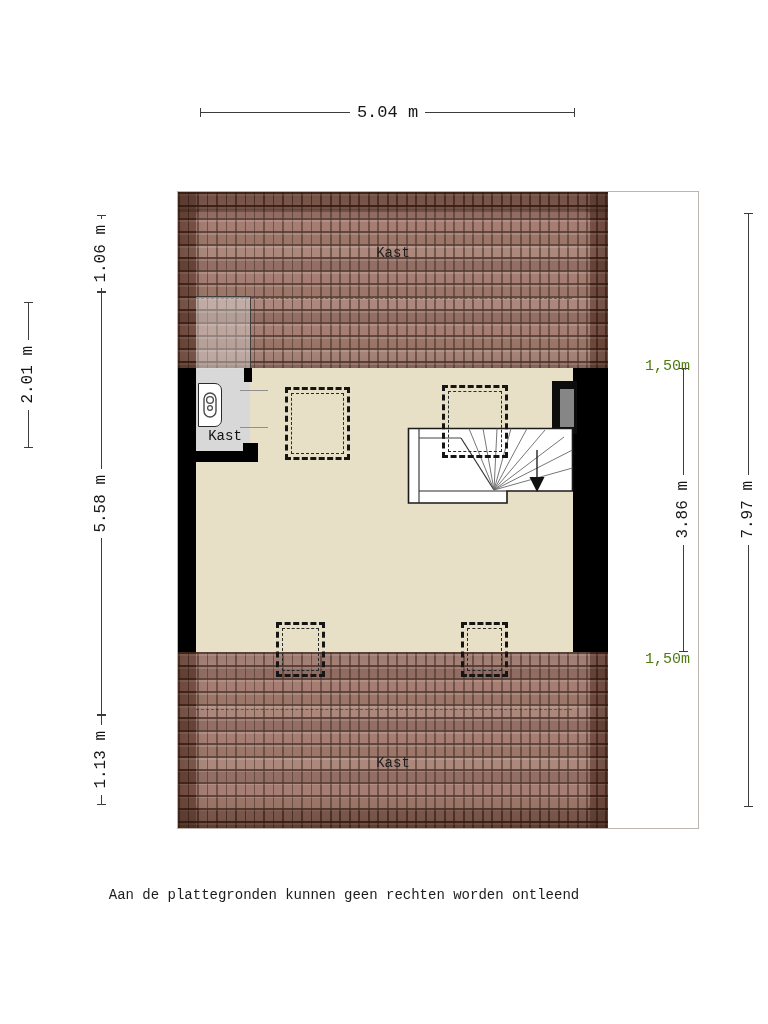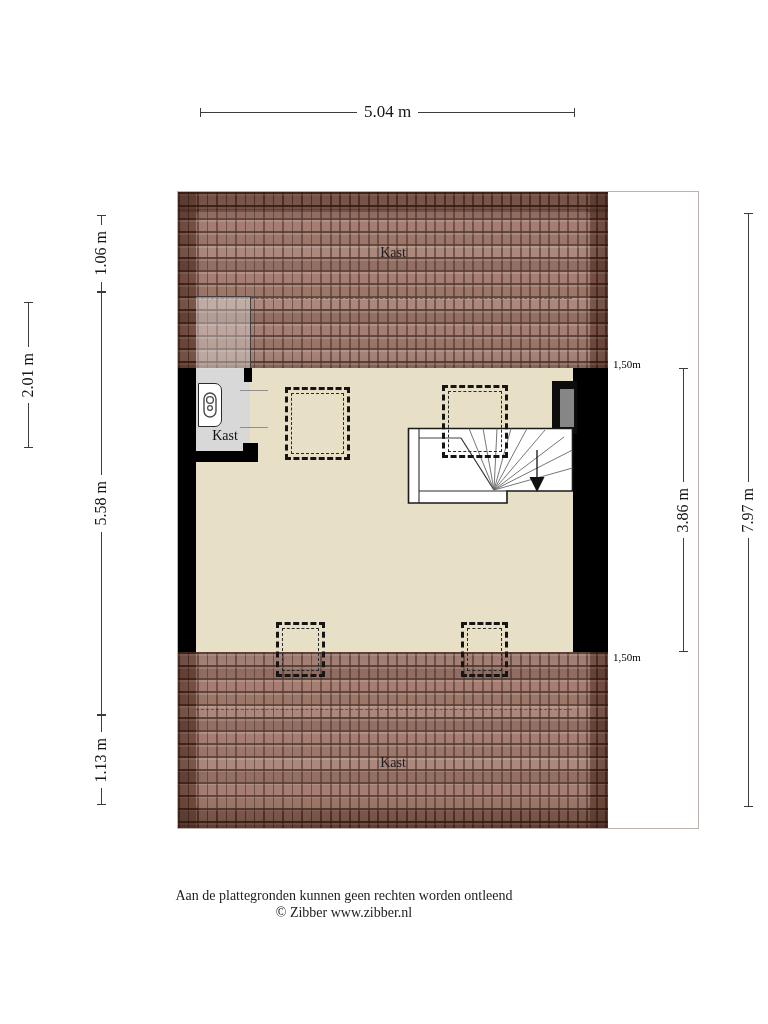--- a/index.html
+++ b/index.html
@@ -1,18 +1,18 @@
 <!DOCTYPE html>
 <html><head>
 <meta charset="utf-8">
 <style>
   html,body{margin:0;padding:0;background:#ffffff;}
   .canvas{
     position:relative;width:768px;height:1024px;background:#ffffff;overflow:hidden;
-    font-family:Liberation Serif, serif;color:#1a1a1a;
+    font-family:Liberation Mono, monospace;color:#1a1a1a;
   }
   
   .plan{position:absolute;left:178px;top:192px;width:520px;height:636px;outline:1px solid rgba(70,40,25,0.35);}
   
   .roof{
     position:absolute;left:0;width:430px;height:176px;
     background-color:#96685a;
     background-image:
       repeating-linear-gradient(180deg, rgba(60,30,18,0.78) 0 2px, rgba(255,255,255,0.14) 2px 3.5px, rgba(0,0,0,0) 3.5px 13px),
       repeating-linear-gradient(90deg, rgba(52,26,15,0.6) 0 1.5px, rgba(0,0,0,0) 1.5px 9.5px),
@@ -48,21 +48,21 @@
   .bedroom-label{position:absolute;left:102px;top:338px;width:200px;text-align:center;font-size:14px;color:#222;z-index:3;}
   
   .sky{position:absolute;border:3px dashed #151515;box-sizing:border-box;z-index:5;background:transparent;}
   .sky .in{position:absolute;inset:3px;border:1px dashed #2a2a2a;}
   
   .stairs{position:absolute;left:228px;top:234px;z-index:3;}
   
   .win-frame{position:absolute;left:374px;top:189px;width:25px;height:53px;background:#0d0d0d;z-index:2;}
   .win-glass{position:absolute;left:382px;top:197px;width:14px;height:38px;background:#868686;z-index:3;}
   
-  .knee{position:absolute;font-size:11px;color:#000000;}
+  .knee{position:absolute;font-size:15px;color:#4d7c0f;margin-left:32px;}
   
   .hdim{position:absolute;display:flex;flex-direction:row;align-items:center;height:24px;}
   .hdim .seg{height:1px;background:#3c3c3c;flex:1;}
   .hdim .tick{width:1px;height:9px;background:#3c3c3c;}
   .hdim .lab{padding:0 7px;font-size:17px;color:#161616;white-space:nowrap;}
   .vdim{position:absolute;display:flex;flex-direction:column;align-items:center;width:24px;}
   .vdim .seg{width:1px;background:#3c3c3c;flex:1;}
   .vdim .tick{height:1px;width:9px;background:#3c3c3c;}
   .vdim .lab{writing-mode:vertical-rl;transform:rotate(180deg);padding:6px 0;font-size:16px;color:#161616;white-space:nowrap;}
   
@@ -202,16 +202,15 @@
         <div class="in"></div>
       </div>
     <div class="sky" style="left:283px;top:430px;width:47px;height:55px;">
         <div class="in"></div>
       </div>
 
   </div>
 
   <div class="footer">
     <div>Aan de plattegronden kunnen geen rechten worden ontleend</div>
-    <div>© Zibber www.zibber.nl</div>
   </div>
 
 </div>
 
 </body></html>

